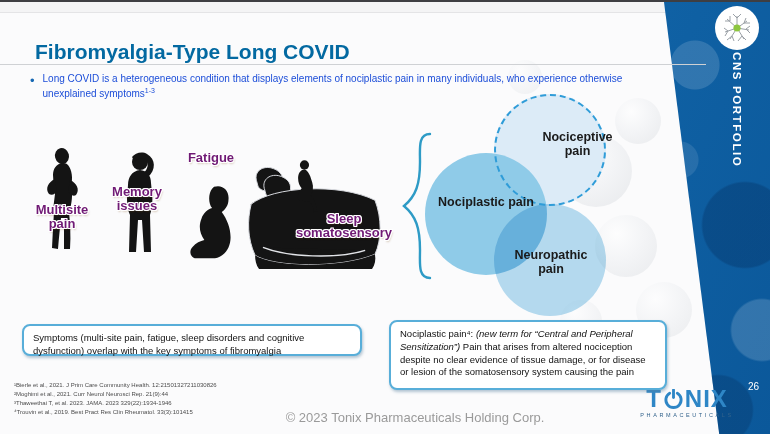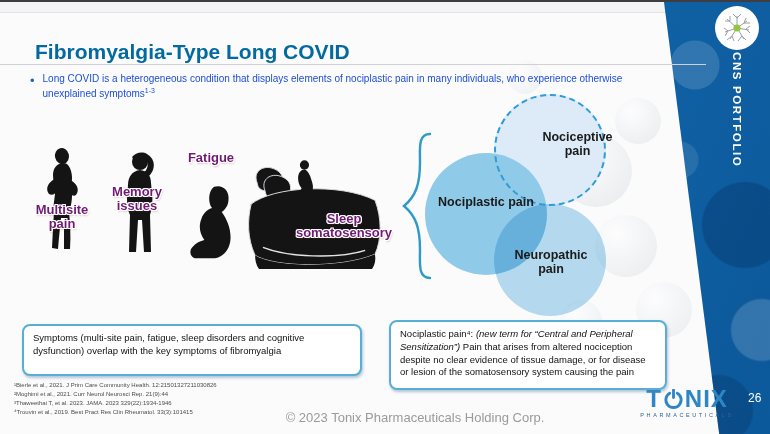--- a/index.html
+++ b/index.html
@@ -22,21 +22,21 @@
       radial-gradient(circle at 745px 225px, rgba(0,35,80,0.28) 0 42px, rgba(0,35,80,0) 44px),
       radial-gradient(circle at 762px 330px, rgba(255,255,255,0.16) 0 30px, rgba(255,255,255,0) 32px),
       radial-gradient(circle at 718px 410px, rgba(0,30,70,0.22) 0 34px, rgba(0,30,70,0) 36px),
       radial-gradient(circle at 680px 160px, rgba(255,255,255,0.10) 0 18px, rgba(255,255,255,0) 19px),
       linear-gradient(115deg,#2180c2 0%,#1368ac 45%,#0b589a 100%);
   }
   .neuron-badge{position:absolute;left:715px;top:6px;width:44px;height:44px;border-radius:50%;
     background:#fff;z-index:3;display:flex;align-items:center;justify-content:center;}
   .cns-label{position:absolute;left:731px;top:52px;z-index:3;color:#fff;font-weight:bold;
     font-size:11.5px;letter-spacing:1.6px;writing-mode:vertical-rl;}
-  .page-num{position:absolute;left:748px;top:391px;z-index:3;color:#fff;font-size:12px;}
+  .page-num{position:absolute;left:748px;top:381px;z-index:3;color:#fff;font-size:10px;}
 
   .title{position:absolute;left:35px;top:40px;z-index:3;color:#0369a1;font-size:21px;font-weight:bold;}
   .title-rule{position:absolute;left:0;top:64px;width:706px;height:1px;background:#cfd1d4;z-index:3;}
 
   .intro{position:absolute;left:30px;top:72px;width:625px;z-index:3;display:flex;gap:8px;}
   .intro .dot{color:#1668b3;font-size:13px;line-height:1.35;}
   .intro .txt{color:#1d4ed8;font-size:10px;line-height:1.35;}
   sup{font-size:70%;}
 
   svg.sil{position:absolute;z-index:3;}
@@ -58,21 +58,21 @@
   .vtext{position:absolute;z-index:7;text-align:center;color:#1a1a1a;}
   .vtext .big{font-weight:bold;font-size:12.5px;line-height:1.1;}
   .vtext .sub{font-size:9px;line-height:1.15;margin-top:4px;}
   .t-nociceptive{left:530px;top:131px;width:95px;}
   .t-nociplastic{left:432px;top:196px;width:108px;}
   .t-neuropathic{left:501px;top:249px;width:100px;}
 
   .callout{position:absolute;background:#fff;border:2px solid #58aed9;border-radius:8px;
     box-shadow:1px 2px 3px rgba(90,130,160,.45);z-index:5;color:#111;
     font-size:9.5px;line-height:1.35;padding:6px 9px;box-sizing:border-box;}
-  .callout-left{left:22px;top:324px;width:340px;height:52px;}
+  .callout-left{left:22px;top:324px;width:340px;height:32px;}
   .callout-right{left:389px;top:320px;width:278px;height:70px;}
   .callout-right .it{font-style:italic;}
 
   .refs{position:absolute;left:14px;top:381px;z-index:3;color:#4c4c4c;font-size:6px;line-height:1.5;}
   .copyright{position:absolute;left:255px;top:410px;width:320px;text-align:center;z-index:3;
     color:#9a9a9a;font-size:13px;}
 
   .logo{position:absolute;left:633px;top:387px;width:108px;z-index:3;text-align:center;}
   .logo .word{display:flex;align-items:center;justify-content:center;color:#2e86c6;
     font-weight:bold;font-size:24px;letter-spacing:1px;line-height:1;}

